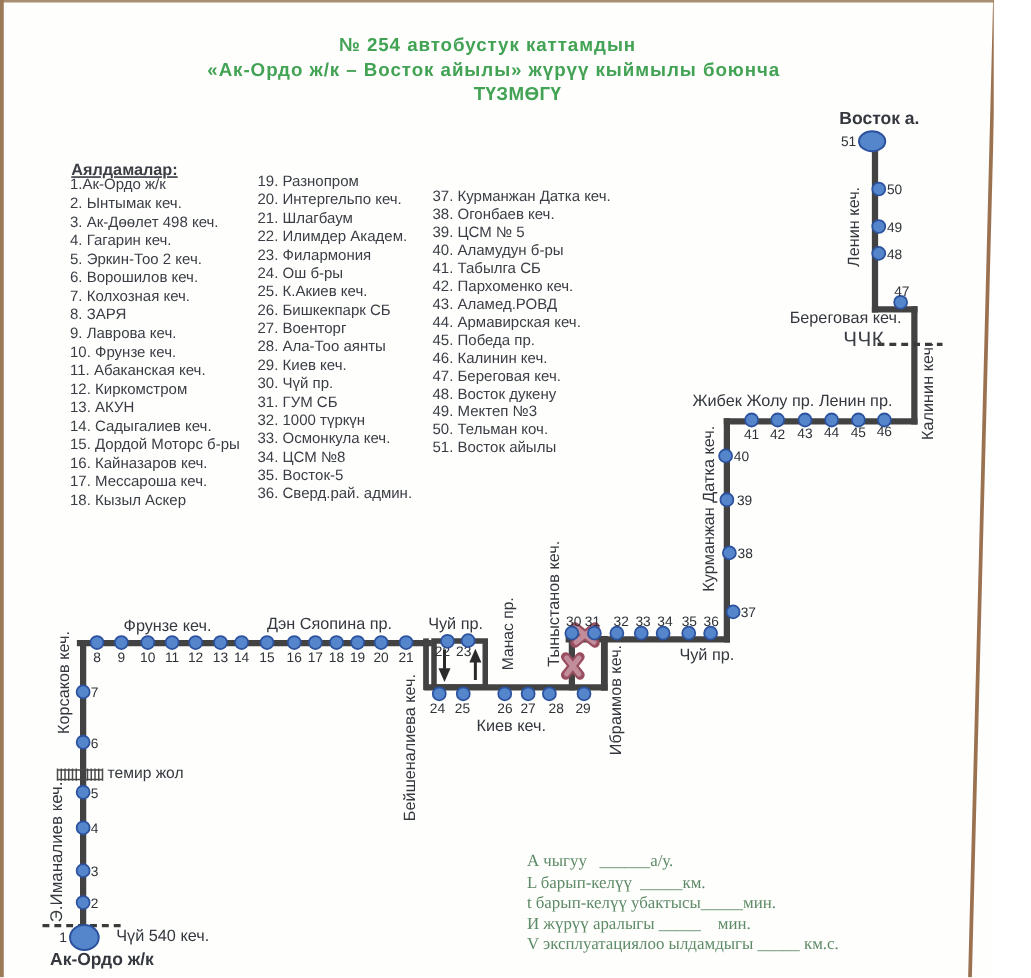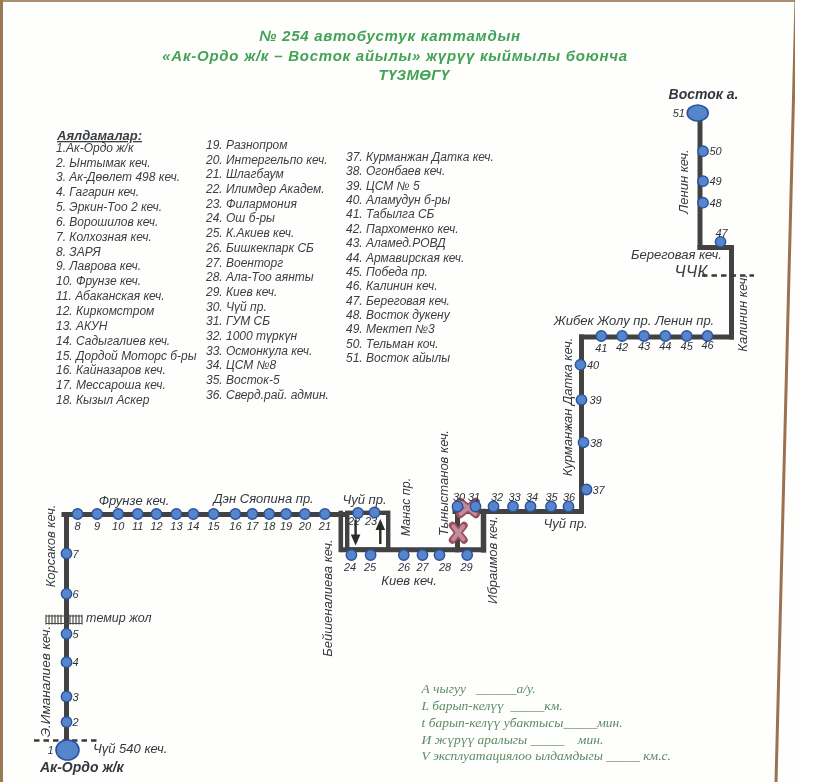--- a/index.html
+++ b/index.html
@@ -1,17 +1,17 @@
 <!DOCTYPE html>
 <html><head>
 <meta charset="utf-8">
 <style>
 html,body{margin:0;padding:0;background:#ffffff;}
 #page{position:relative;width:795px;height:782px;background:#fefefd;overflow:hidden;
-font-family:"Liberation Sans",sans-serif;font-style:italic;}
+font-family:"Liberation Sans",sans-serif;}
 svg{position:absolute;left:0;top:0;}
 </style>
 </head>
 <body>
 <div id="page">
 <svg width="825" height="782" viewBox="0 0 825 782">
 
 <rect x="0" y="0" width="825" height="782" fill="#fefefd"></rect>
 
 <rect x="0" y="0" width="825" height="2" fill="#a98e6f"></rect>

